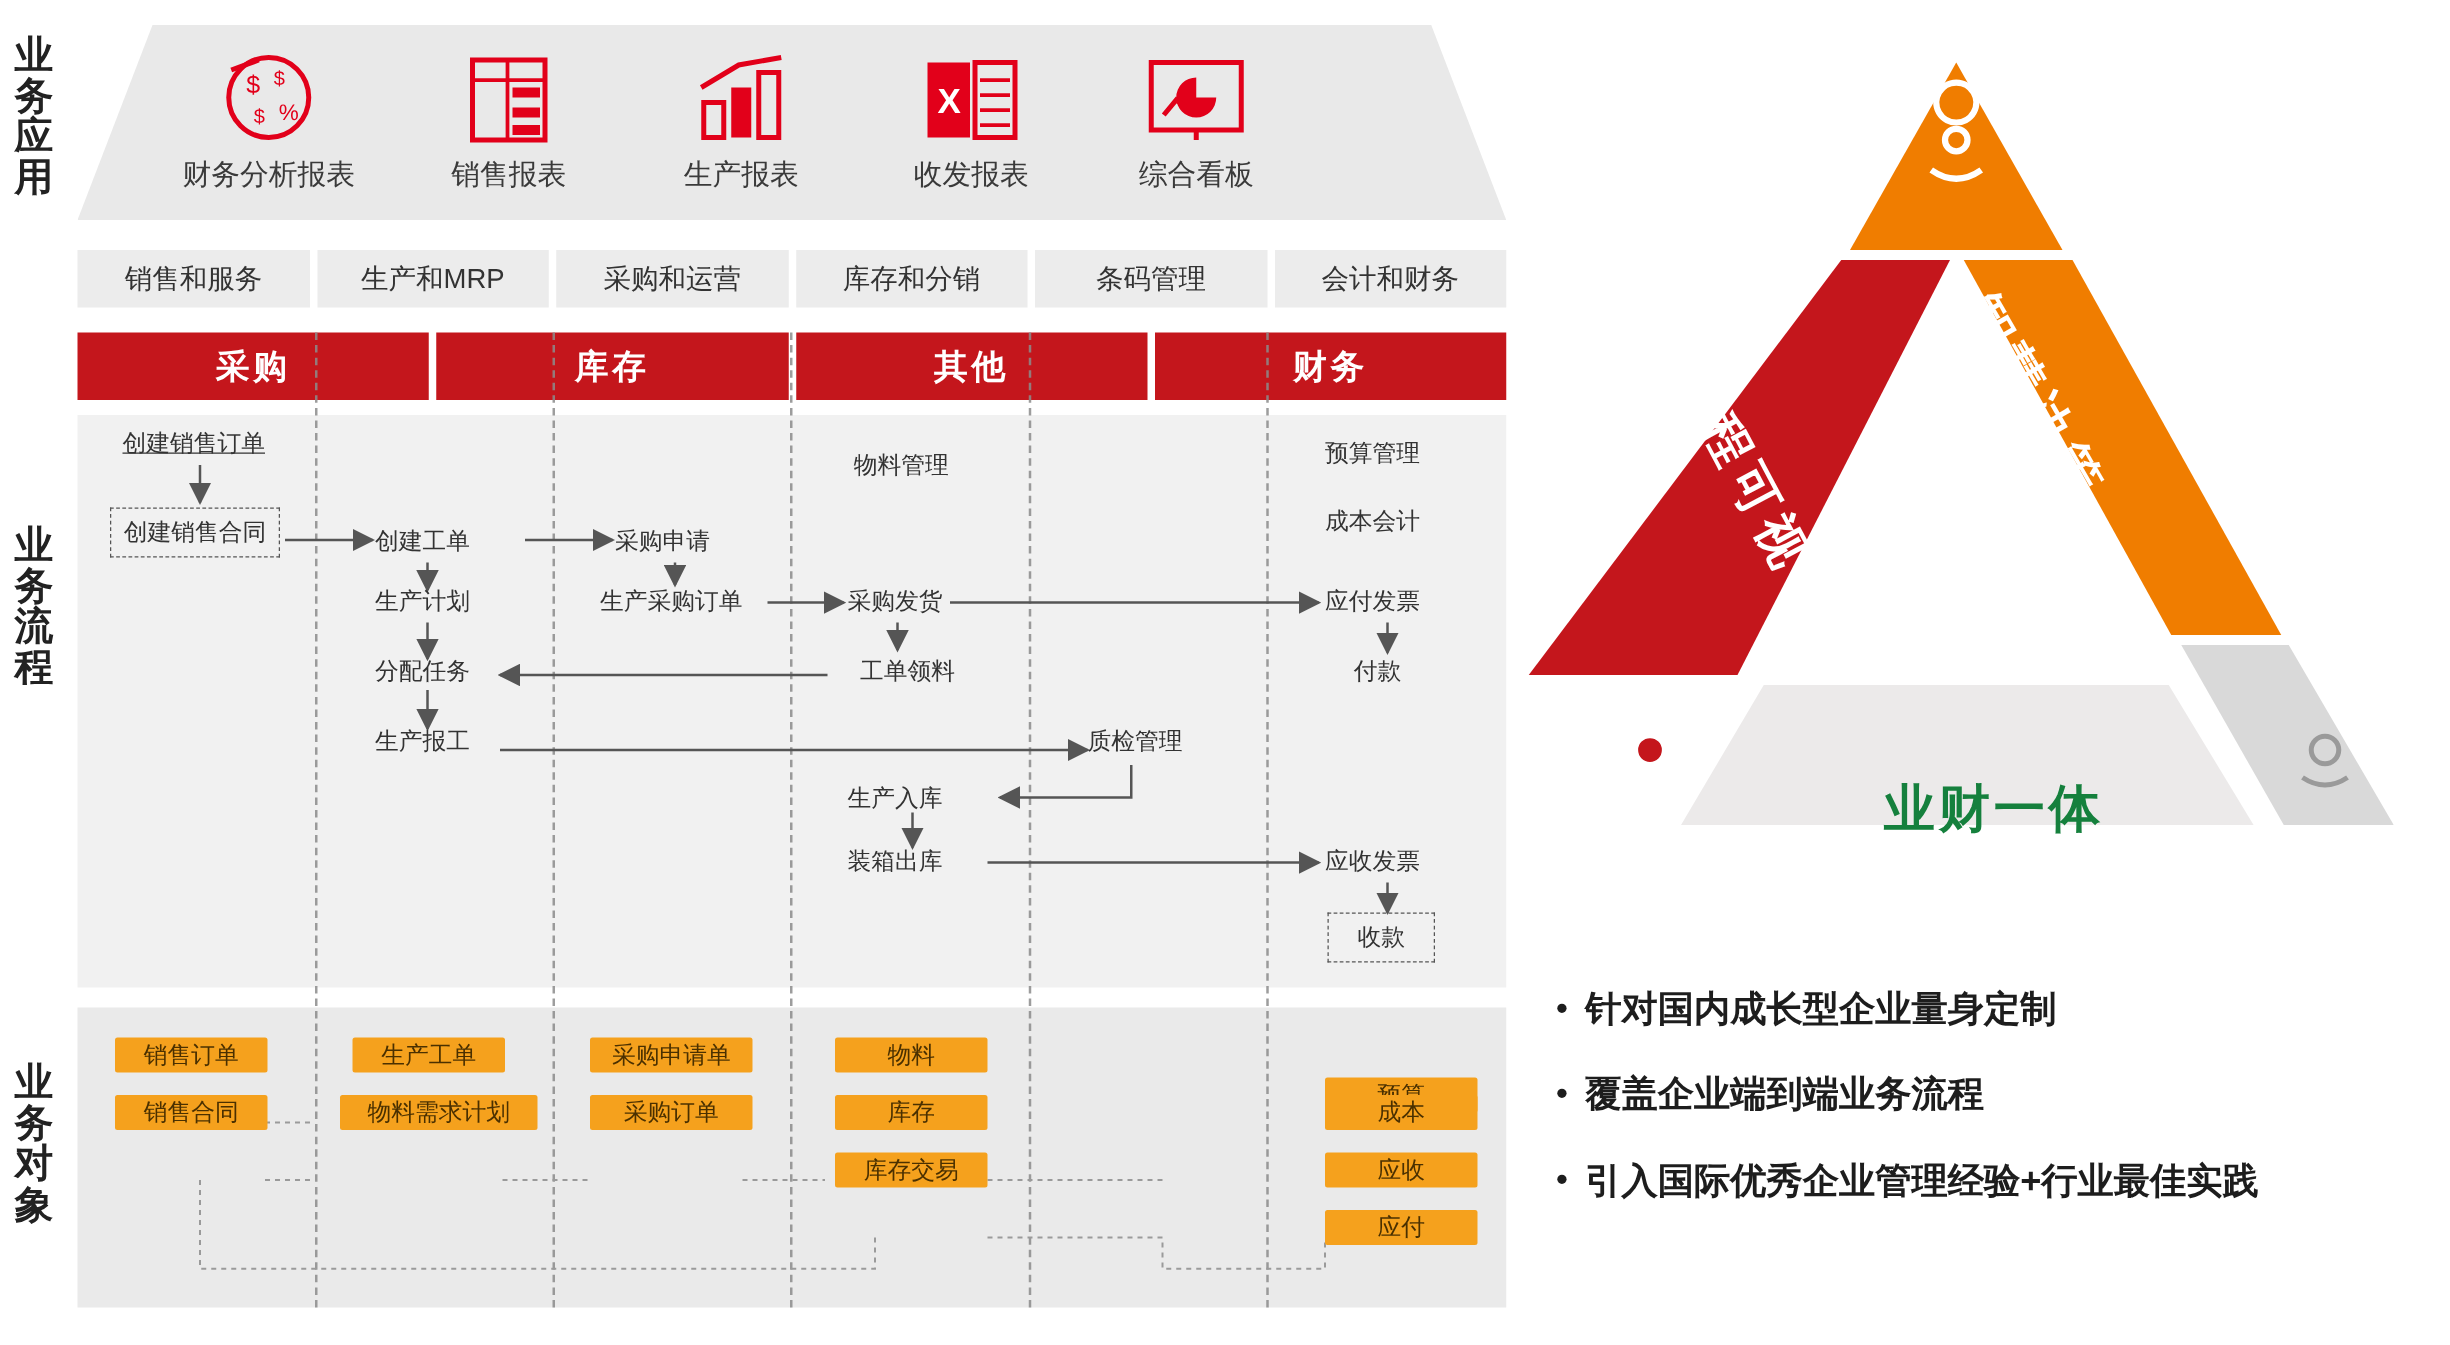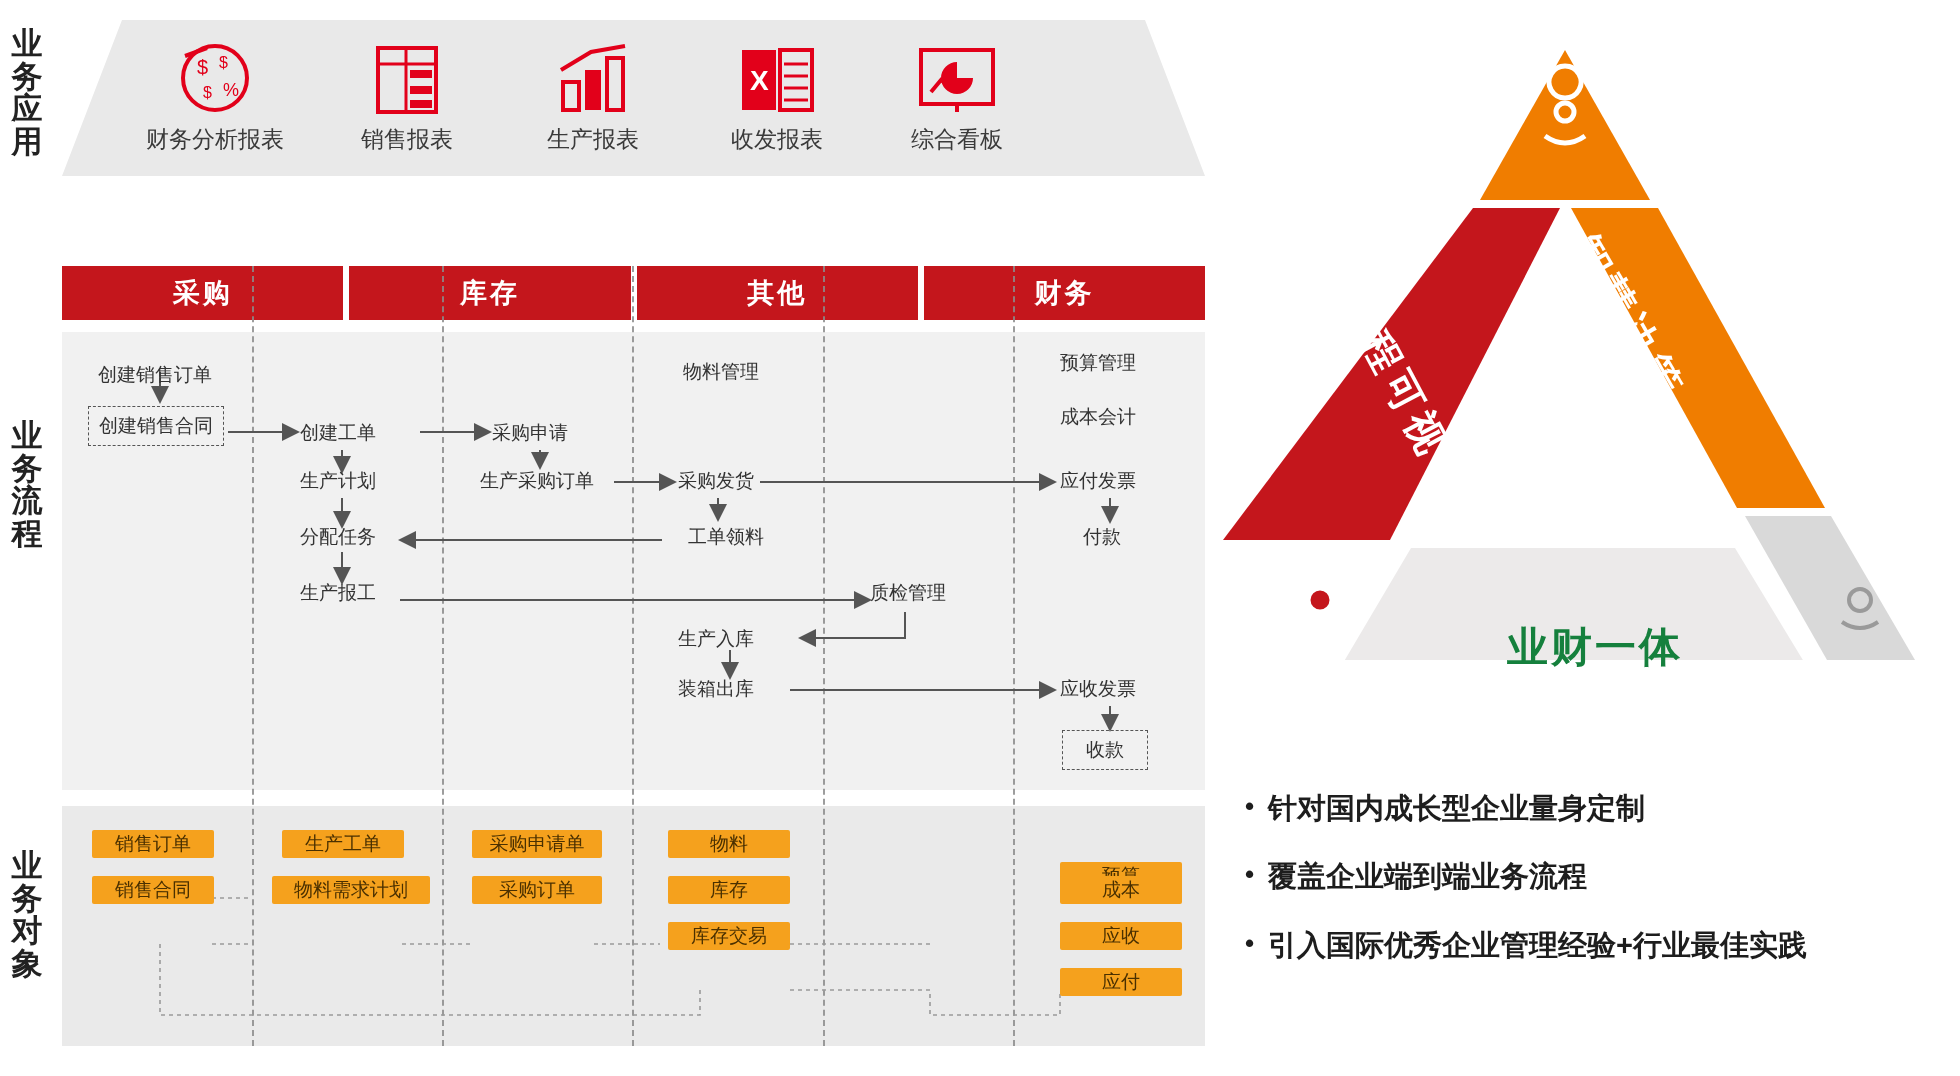--- a/index.html
+++ b/index.html
@@ -179,20 +179,28 @@
           <rect x="10" y="10" width="72" height="54" fill="none" stroke="#e2001a" stroke-width="4"></rect>
           <path d="M46 22 a16 16 0 1 0 16 16 L46 38 Z" fill="#e2001a"></path>
           <path d="M20 52 L30 40 L38 46" stroke="#e2001a" stroke-width="4" fill="none"></path>
           <line x1="46" y1="64" x2="46" y2="72" stroke="#e2001a" stroke-width="4"></line>
         </svg>
       </div>
       <div class="app-label">综合看板</div>
     </div>
   </div>
 
+  <div class="mod-row">
+    <div class="mod-cell">销售和服务</div>
+    <div class="mod-cell">生产和MRP</div>
+    <div class="mod-cell">采购和运营</div>
+    <div class="mod-cell">库存和分销</div>
+    <div class="mod-cell">条码管理</div>
+    <div class="mod-cell">会计和财务</div>
+  </div>
 
   <div class="red-row">
     <div class="red-cell">采购</div>
     <div class="red-cell">库存</div>
     <div class="red-cell">其他</div>
     <div class="red-cell">财务</div>
   </div>
 
   <div class="flow-area"></div>
   <div class="obj-area"></div>
@@ -250,21 +258,21 @@
       <path d="M212,898 L250,898"></path>
       <path d="M212,944 L250,944"></path>
       <path d="M402,944 L470,944"></path>
       <path d="M594,944 L660,944"></path>
       <path d="M160,944 L160,1015 L700,1015 L700,990"></path>
       <path d="M790,990 L930,990 L930,1015 L1060,1015 L1060,990"></path>
       <path d="M790,944 L930,944"></path>
     </g>
   </svg>
 
-  <div class="node" style="left:98px;top:362px;">创建销售订单</div>
+  <div class="node" style="left:98px;top:342px;text-decoration:underline;">创建销售订单</div>
   <div class="node dashed" style="left:88px;top:406px;">创建销售合同</div>
 
   <div class="node" style="left:300px;top:420px;font-family:Liberation Mono, monospace;">创建工单</div>
   <div class="node" style="left:300px;top:468px;">生产计划</div>
   <div class="node" style="left:300px;top:524px;">分配任务</div>
   <div class="node" style="left:300px;top:580px;">生产报工</div>
 
   <div class="node" style="left:492px;top:420px;">采购申请</div>
   <div class="node" style="left:480px;top:468px;">生产采购订单</div>
 

